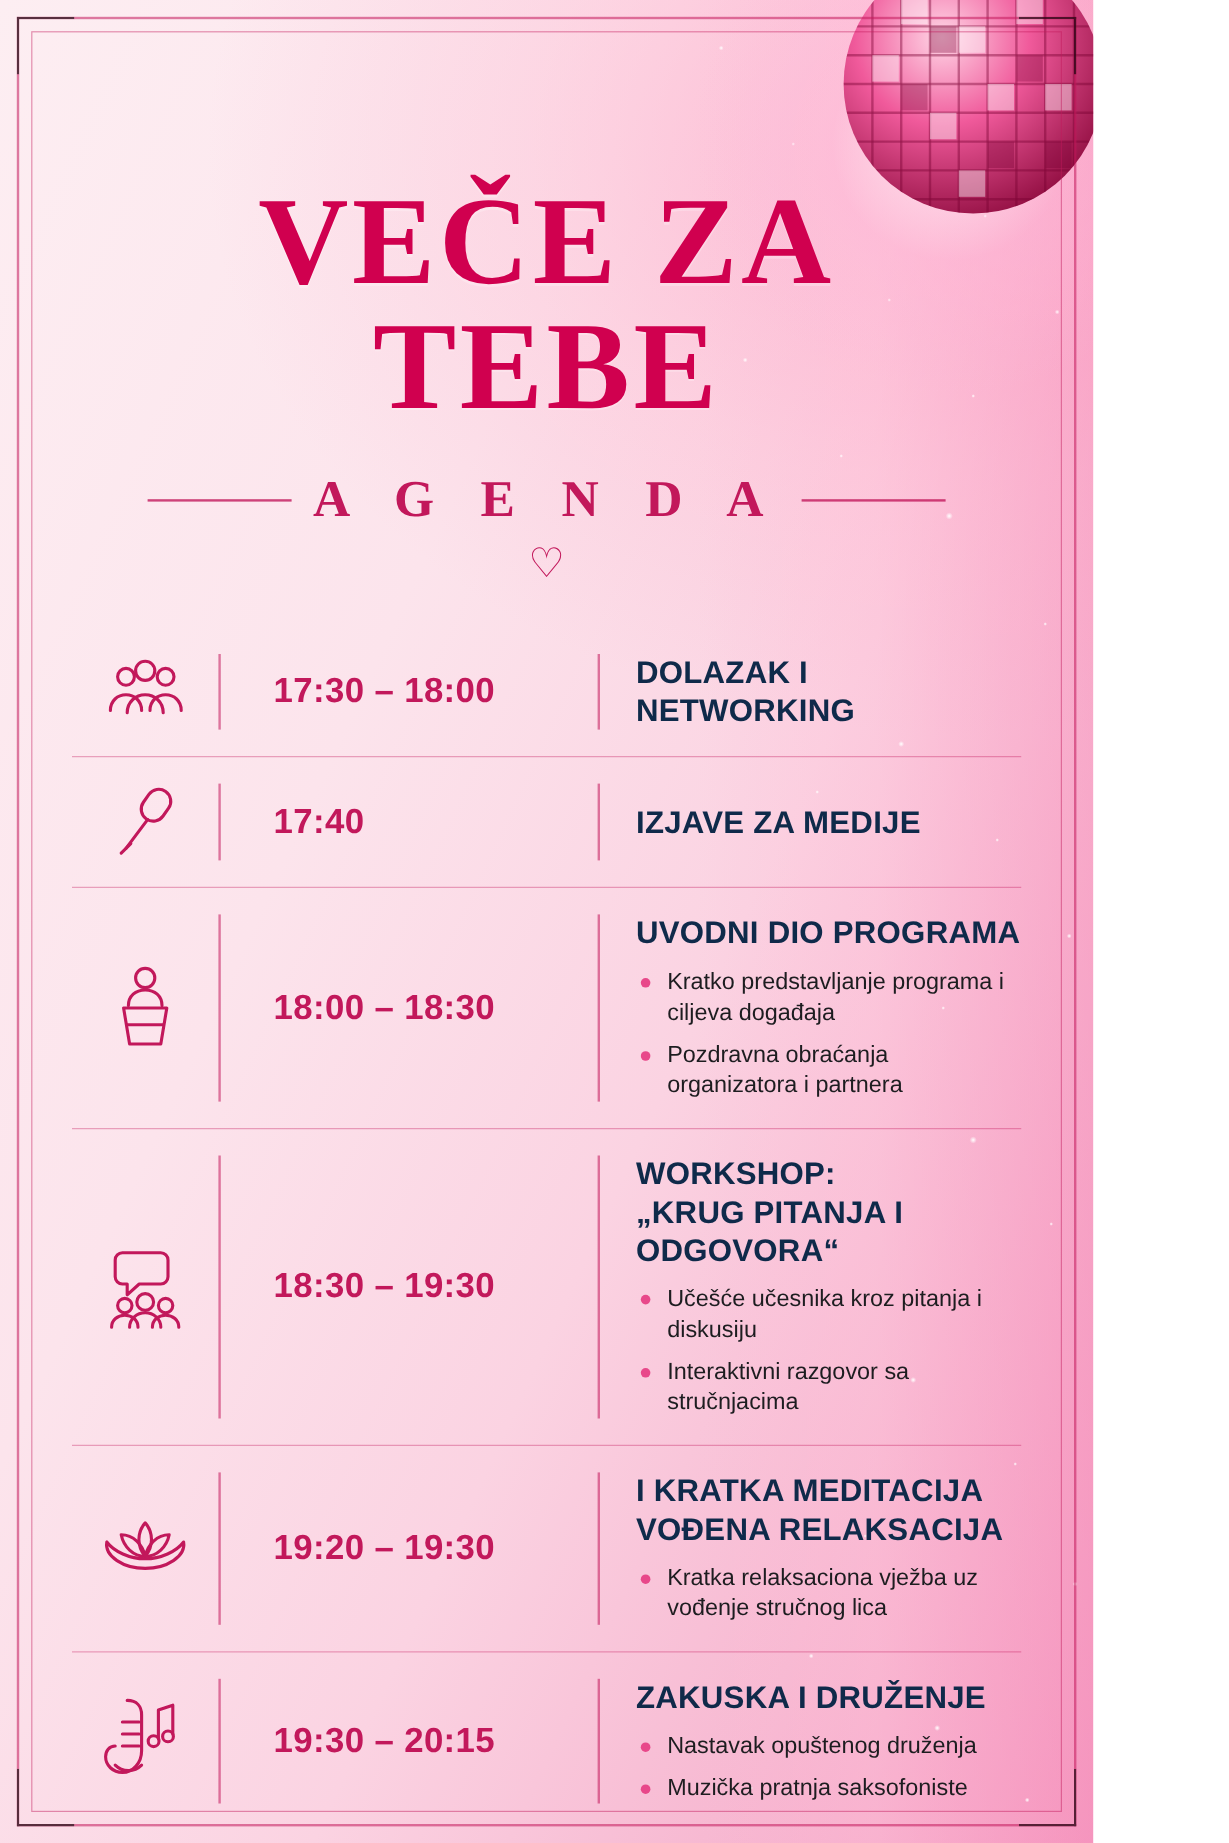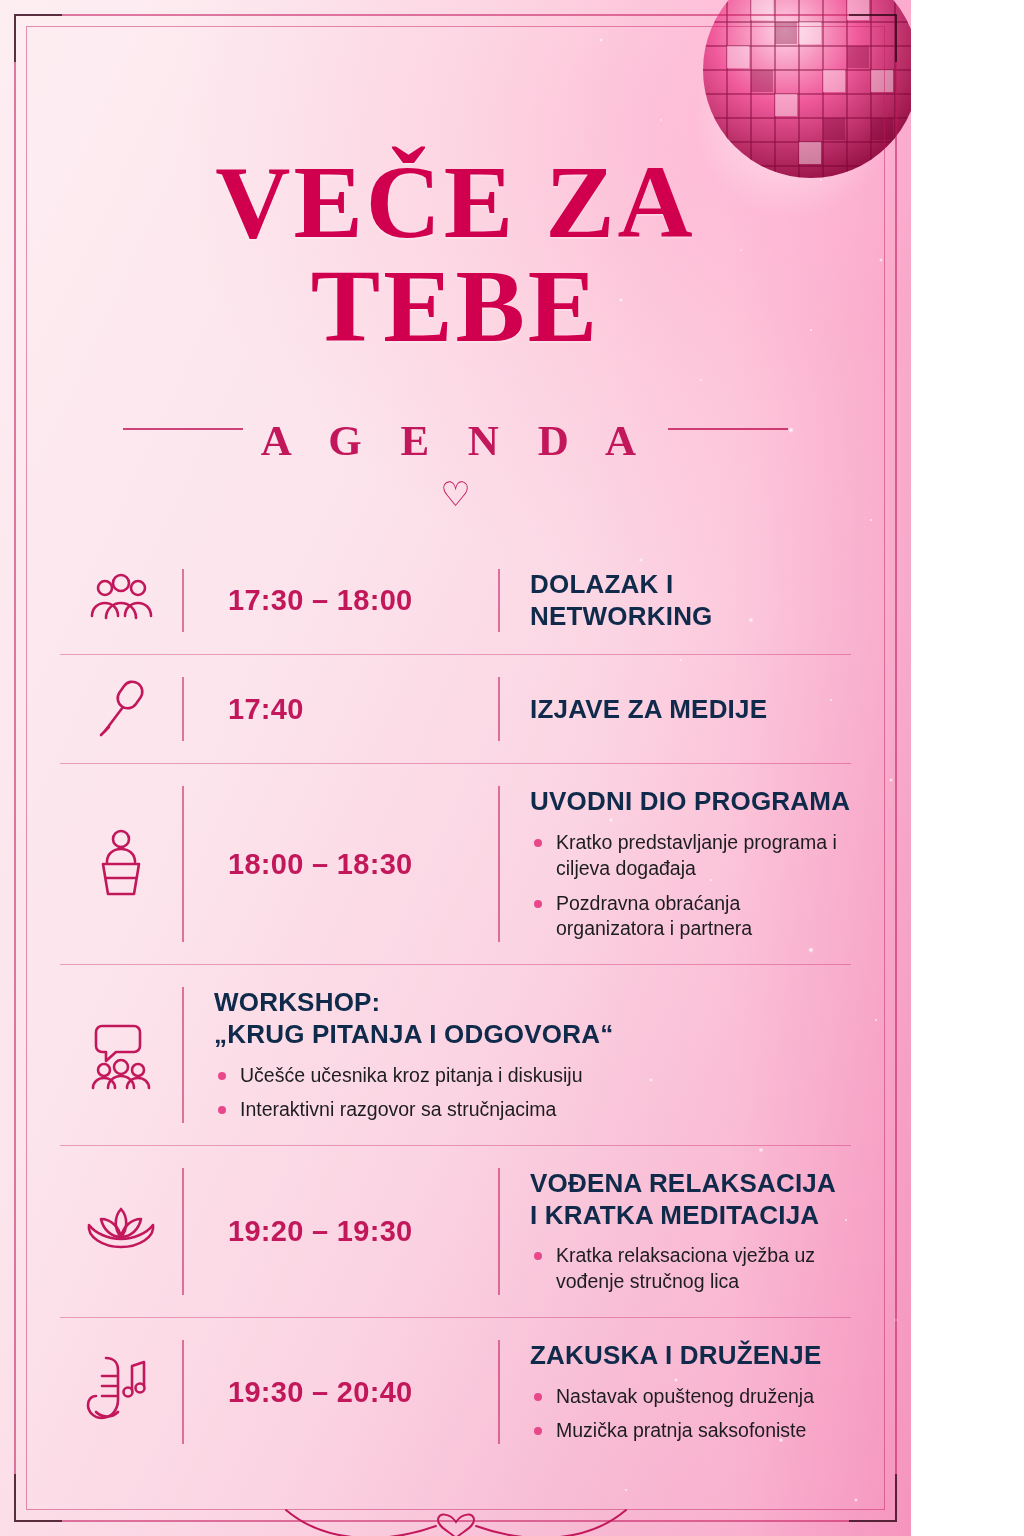--- a/index.html
+++ b/index.html
@@ -138,21 +138,20 @@
     background: #c2185b;
     opacity: 0.8;
   }
   .subtitle {
     font-family: "Liberation Serif", serif;
     font-weight: bold;
     font-size: 43px;
     letter-spacing: 14px;
     color: #c2185b;
     white-space: nowrap;
-    margin-top: 24px;
   }
 
   .heart-divider {
     text-align: center;
     margin-top: 12px;
     color: #c2185b;
     font-size: 34px;
     line-height: 1;
   }
 
@@ -372,20 +371,21 @@
           <svg width="74" height="74" viewBox="0 0 74 74" fill="none" stroke="#c2185b" stroke-width="2.6" stroke-linecap="round" stroke-linejoin="round">
             <path d="M18 8h32a6 6 0 0 1 6 6v14a6 6 0 0 1-6 6H32l-10 9v-9h-4a6 6 0 0 1-6-6V14a6 6 0 0 1 6-6z"></path>
             <circle cx="20" cy="52" r="6"></circle>
             <circle cx="37" cy="49" r="7"></circle>
             <circle cx="54" cy="52" r="6"></circle>
             <path d="M9 70c0-6 5-10 11-10s11 4 11 10"></path>
             <path d="M24 70c0-7 6-12 13-12s13 5 13 12"></path>
             <path d="M43 70c0-6 5-10 11-10s11 4 11 10"></path>
           </svg>
         </div>
+        <div class="cell-time">18:30 – 19:30</div>
         <div class="cell-detail">
           <div class="detail-title">
             <span class="line">WORKSHOP:</span>
             <span class="line">„KRUG PITANJA I ODGOVORA“</span>
           </div>
           <ul class="bullets">
             <li>Učešće učesnika kroz pitanja i diskusiju</li>
             <li>Interaktivni razgovor sa stručnjacima</li>
           </ul>
         </div>
@@ -396,41 +396,41 @@
           <svg width="80" height="60" viewBox="0 0 80 60" fill="none" stroke="#c2185b" stroke-width="2.6" stroke-linecap="round" stroke-linejoin="round">
             <path d="M40 8c7 8 7 20 0 28-7-8-7-20 0-28z"></path>
             <path d="M40 36C30 36 22 28 20 18c10 0 18 8 20 18z"></path>
             <path d="M40 36c10 0 18-8 20-18-10 0-18 8-20 18z"></path>
             <path d="M40 38C27 38 14 32 8 24c-2 12 14 22 32 22s34-10 32-22c-6 8-19 14-32 14z"></path>
           </svg>
         </div>
         <div class="cell-time">19:20 – 19:30</div>
         <div class="cell-detail">
           <div class="detail-title">
+            <span class="line">I KRATKA MEDITACIJA</span>
             <span class="line">VOĐENA RELAKSACIJA</span>
-            <span class="line">I KRATKA MEDITACIJA</span>
           </div>
           <ul class="bullets">
             <li>Kratka relaksaciona vježba uz vođenje stručnog lica</li>
           </ul>
         </div>
       </div>
 
       <div class="agenda-row">
         <div class="cell-icon">
           <svg width="74" height="80" viewBox="0 0 74 80" fill="none" stroke="#c2185b" stroke-width="2.6" stroke-linecap="round" stroke-linejoin="round">
             <path d="M22 6c8 0 12 5 12 12v30c0 10-7 18-16 18-8 0-14-6-14-13 0-5 3-9 8-9"></path>
             <path d="M12 60c6 6 16 6 22 0"></path>
             <path d="M18 24h14M18 34h14M18 44h14"></path>
             <path d="M48 38V14l12-4v24"></path>
             <circle cx="44" cy="40" r="4.5"></circle>
             <circle cx="56" cy="36" r="4.5"></circle>
           </svg>
         </div>
-        <div class="cell-time">19:30 – 20:40</div>
+        <div class="cell-time">19:30 – 20:15</div>
         <div class="cell-detail">
           <div class="detail-title">
             <span class="line">ZAKUSKA I DRUŽENJE</span>
           </div>
           <ul class="bullets">
             <li>Nastavak opuštenog druženja</li>
             <li>Muzička pratnja saksofoniste</li>
           </ul>
         </div>
       </div>

